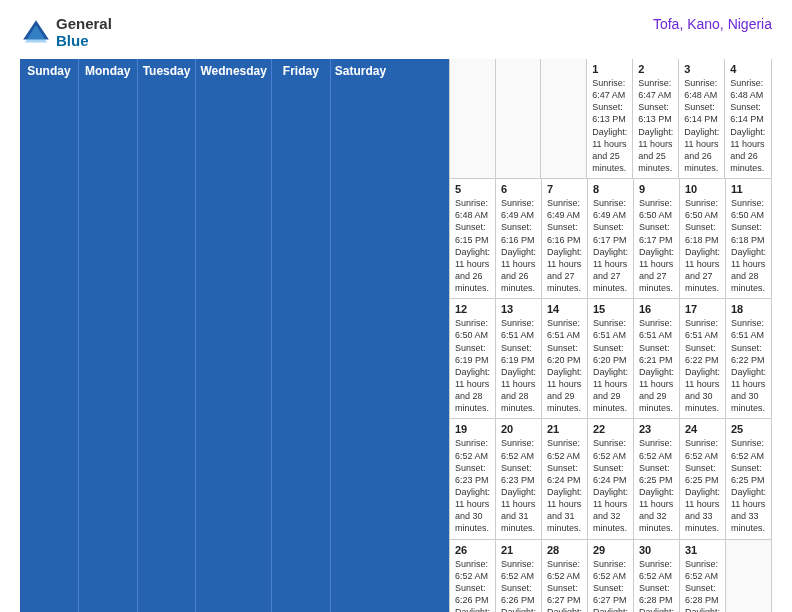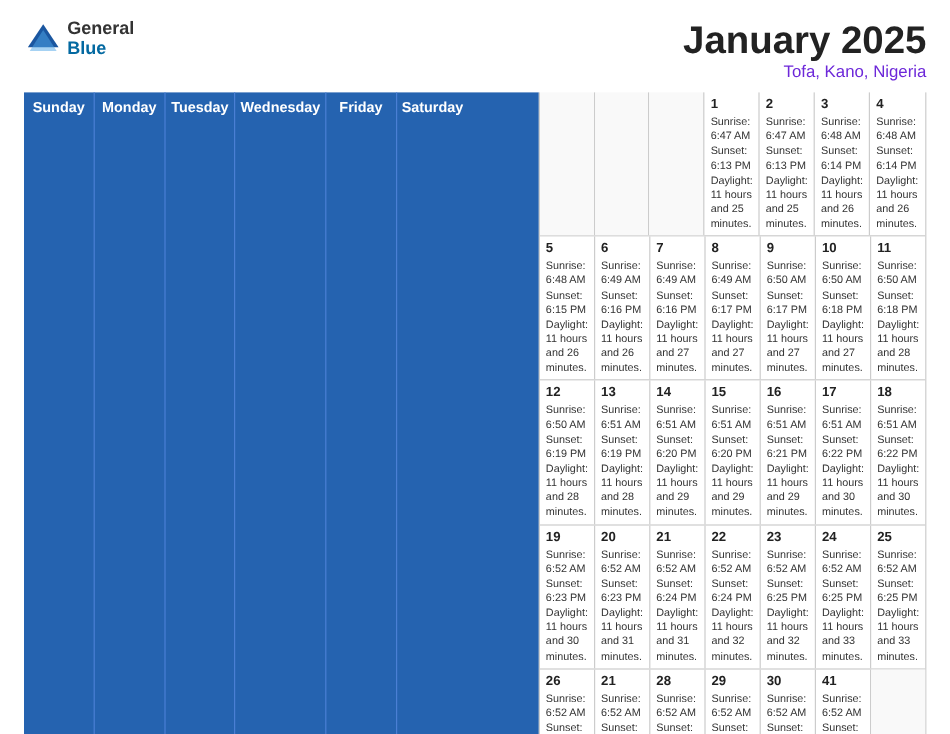--- a/index.html
+++ b/index.html
@@ -126,21 +126,20 @@
       <svg class="logo-icon" viewBox="0 0 40 40" xmlns="http://www.w3.org/2000/svg">
         <polygon points="20,4 36,28 4,28" fill="#1a56a0"></polygon>
         <polygon points="20,10 34,32 6,32" fill="#4da6e8" opacity="0.5"></polygon>
       </svg>
       <div class="logo-text">
         <span class="logo-general">General</span>
         <span class="logo-blue">Blue</span>
       </div>
     </div>
     <div class="title-block">
-      <div class="month-title">January 2025</div>
       <div class="location">Tofa, Kano, Nigeria</div>
     </div>
   </div>
 
   <div class="calendar">
     <div class="cal-header">
     <div class="cal-header-cell">Sunday</div>
         <div class="cal-header-cell">Monday</div>
         <div class="cal-header-cell">Tuesday</div>
         <div class="cal-header-cell">Wednesday</div>
@@ -334,21 +333,21 @@
 Sunset: 6:27 PM
 Daylight: 11 hours and 35 minutes.</div>
           </div>
           <div class="cal-cell">
             <div class="day-num">30</div>
             <div class="cell-info" style="white-space: pre-line;">Sunrise: 6:52 AM
 Sunset: 6:28 PM
 Daylight: 11 hours and 35 minutes.</div>
           </div>
           <div class="cal-cell">
-            <div class="day-num">41</div>
+            <div class="day-num">31</div>
             <div class="cell-info" style="white-space: pre-line;">Sunrise: 6:52 AM
 Sunset: 6:28 PM
 Daylight: 11 hours and 36 minutes.</div>
           </div>
           <div class="cal-cell empty"></div>
         </div>
       </div>
   </div>
 </div>
 

